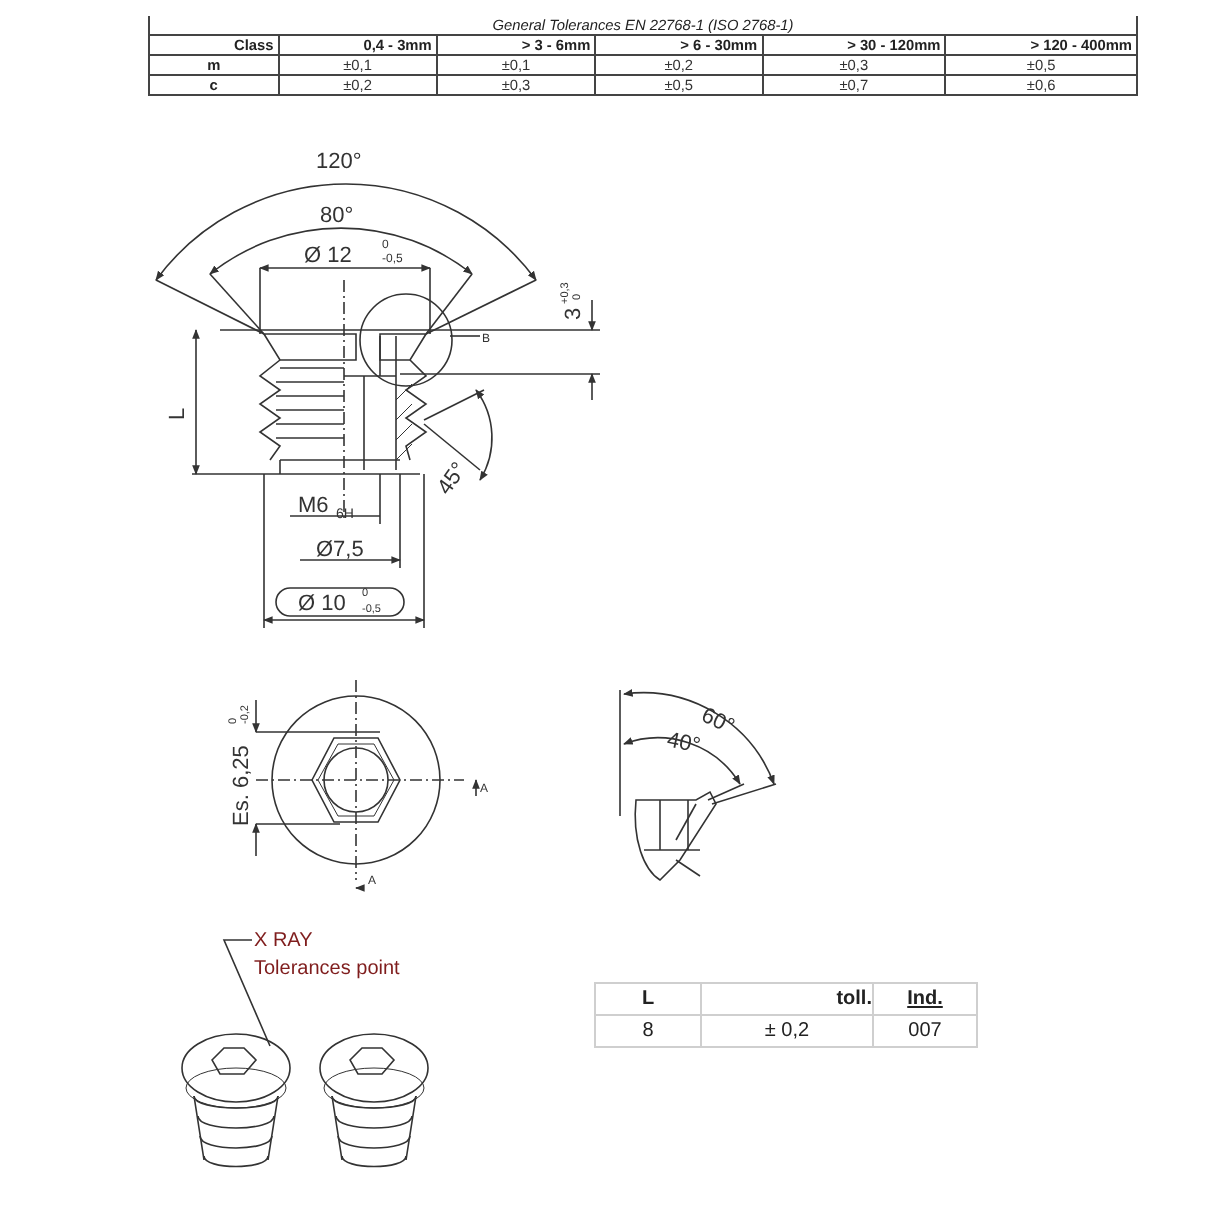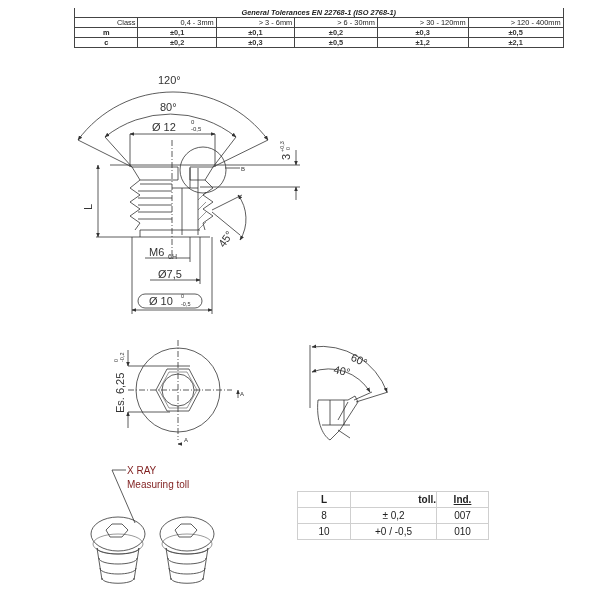--- a/index.html
+++ b/index.html
@@ -1,22 +1,22 @@
 <!DOCTYPE html>
 <html><head>
 <meta charset="utf-8">
 <style>
   html, body { margin:0; padding:0; background:#ffffff; }
   body { width:610px; height:610px; position:relative; overflow:hidden; font-family:"Liberation Sans", sans-serif; color:#222; }
   .tol-table { position:absolute; left:74px; top:8px; border-collapse:collapse; font-size:7.4px; font-family:"Liberation Sans", sans-serif; }
   .tol-table td, .tol-table th { border:1px solid #444; padding:0 2px; height:9px; text-align:center; white-space:nowrap; }
-  .tol-table .title { font-style:italic; font-weight:bold; border-top:none; border-right:1px solid #444;margin-top:40px; }
-  .tol-table .hdr { font-weight:normal;padding-left:42px; }
+  .tol-table .title { font-style:italic; font-weight:normal; border-top:none; border-right:1px solid #444;margin-top:40px; }
+  .tol-table .hdr { font-weight:bold;padding-left:42px; }
   .tol-table .cls { font-weight:bold; }
-  .tol-table .val { font-weight:bold; color:#333;margin-top:31px; }
+  .tol-table .val { font-weight:normal; color:#333;margin-top:31px; }
   svg.drawing { position:absolute; left:0; top:0; }
   .ind-table { position:absolute; left:297px; top:491px; border-collapse:collapse; font-size:10px; font-family:"Liberation Sans", sans-serif; color:#222; }
   .ind-table th, .ind-table td { border:1px solid #cfcfcf; text-align:center; height:15px; padding:0; }
   .ind-table th { font-weight:bold; }
   .ind-table .c1 { width:52px; }
   .ind-table .c2 { width:85px;text-align:right; }
   .ind-table .c3 { width:51px;text-decoration:underline; }
   .xray { position:absolute; left:127px; top:464px; font-size:10px; line-height:14px; color:#7f1d1d; font-family:"Liberation Sans", sans-serif; }
 </style>
 </head>
@@ -41,22 +41,22 @@
     <td class="val">±0,1</td>
     <td class="val">±0,2</td>
     <td class="val">±0,3</td>
     <td class="val">±0,5</td>
   </tr>
   <tr>
     <td class="cls">c</td>
     <td class="val">±0,2</td>
     <td class="val">±0,3</td>
     <td class="val">±0,5</td>
-    <td class="val">±1,2</td>
-    <td class="val">±2,1</td>
+    <td class="val">±0,7</td>
+    <td class="val">±0,6</td>
   </tr>
 </tbody>
   </table>
 
 <svg class="drawing" width="610" height="610" viewBox="0 0 610 610" xmlns="http://www.w3.org/2000/svg">
   <defs>
     <marker id="arr" viewBox="0 0 10 10" refX="9" refY="5" markerWidth="6" markerHeight="6" orient="auto-start-reverse">
       <path d="M0,1 L10,5 L0,9 z" fill="#333"></path>
     </marker>
   </defs>
@@ -223,34 +223,29 @@
       <path d="M169,568 C169,576 205,576 205,568"></path>
       <path d="M171,578 C171,585 203,585 203,578"></path>
       <line x1="166" y1="548" x2="171" y2="580"></line>
       <line x1="208" y1="548" x2="203" y2="580"></line>
     </g>
   </g>
 </svg>
 
 <div class="xray">
   <div>X RAY</div>
-  <div>Measuring toll</div>
+  <div>Tolerances point</div>
 </div>
 
 <table class="ind-table">
   <tbody>
       <tr>
     <th class="c1">L</th>
     <th class="c2">toll.</th>
     <th class="c3">Ind.</th>
   </tr>
   <tr>
     <td>8</td>
     <td>± 0,2</td>
     <td>007</td>
   </tr>
-  <tr>
-    <td>10</td>
-    <td>+0  /  -0,5</td>
-    <td>010</td>
-  </tr>
 </tbody>
   </table>
 
 </body></html>

